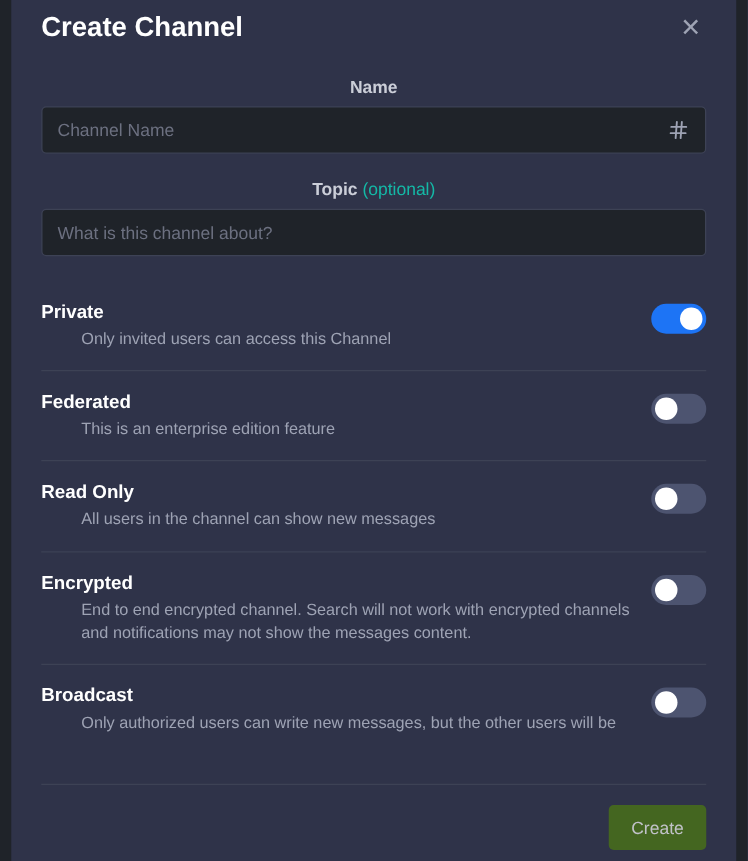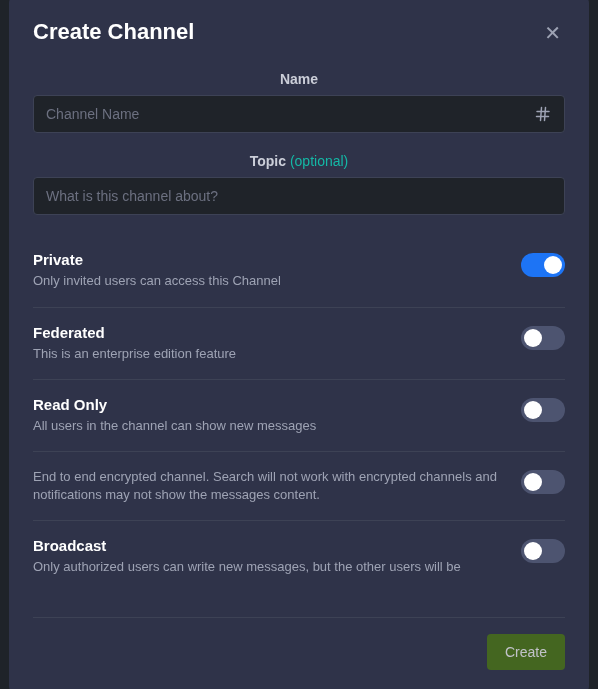--- a/index.html
+++ b/index.html
@@ -120,20 +120,21 @@
       font-size: 15px;
       font-weight: 600;
       color: #ffffff;
       margin-bottom: 4px;
     }
 
     .toggle-description {
       font-size: 13px;
       color: #9ea3b4;
       line-height: 1.4;
+      margin-left: 32px;
     }
 
     .toggle-switch {
       position: relative;
       width: 44px;
       height: 24px;
       flex-shrink: 0;
       margin-top: 2px;
     }
 
@@ -267,20 +268,21 @@
       </div>
       <div class="toggle-row">
         <div class="toggle-info">
           <div class="toggle-label">Read Only</div>
           <div class="toggle-description">All users in the channel can show new messages</div>
         </div>
         <label class="toggle-switch"><input type="checkbox" style=""><span class="toggle-slider"></span></label>
       </div>
       <div class="toggle-row">
         <div class="toggle-info">
+          <div class="toggle-label">Encrypted</div>
           <div class="toggle-description">End to end encrypted channel. Search will not work with encrypted channels and notifications may not show the messages content.</div>
         </div>
         <label class="toggle-switch"><input type="checkbox" style=""><span class="toggle-slider"></span></label>
       </div>
       <div class="toggle-row">
         <div class="toggle-info">
           <div class="toggle-label">Broadcast</div>
           <div class="toggle-description">Only authorized users can write new messages, but the other users will be</div>
         </div>
         <label class="toggle-switch"><input type="checkbox" style=""><span class="toggle-slider"></span></label>

